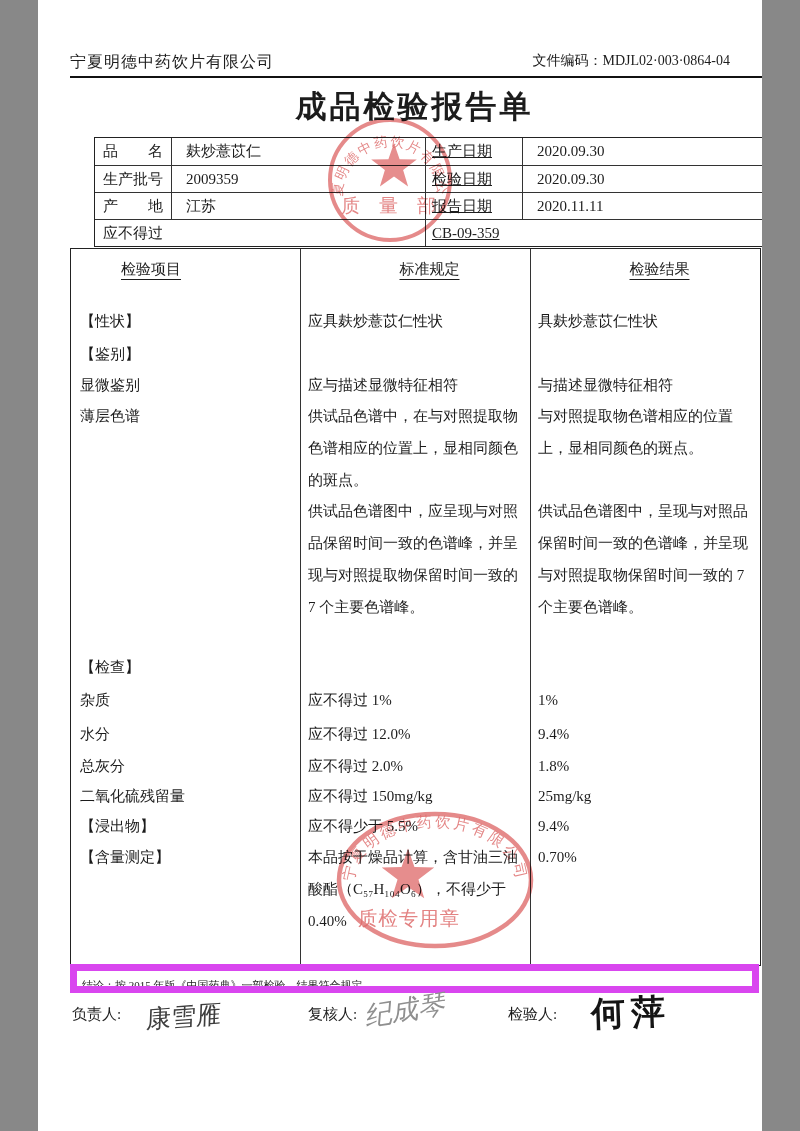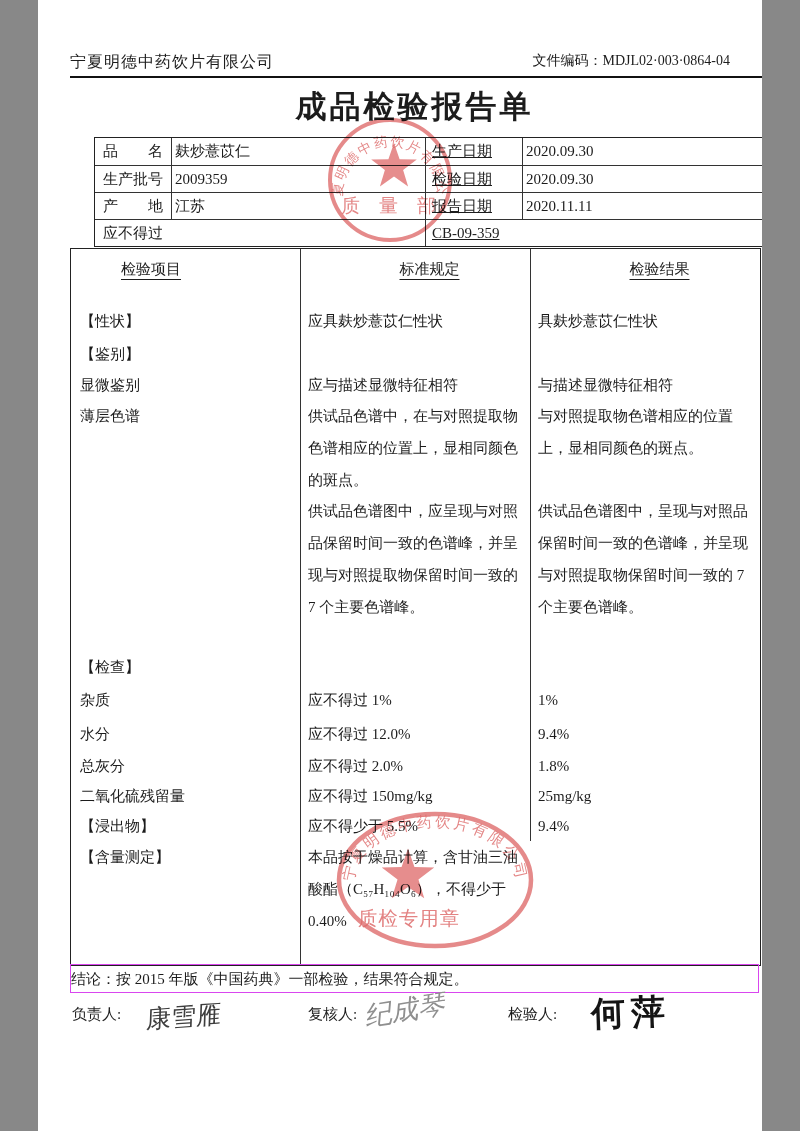--- a/index.html
+++ b/index.html
@@ -15,37 +15,37 @@
   .rule{left:32px;top:76px;width:736px;height:2px;background:#111;}
   .title{left:32px;top:86px;width:689px;text-align:center;font-size:31px;font-weight:bold;letter-spacing:3px;}
   
   .itable{left:32px;top:137px;width:688px;display:grid;
     grid-template-columns:76px 254px 97px 261px;
     grid-template-rows:27px 27px 27px 27px;
     border:1px solid #222;font-size:15px;margin-left:24px;}
   .itable>div{line-height:26px;overflow:hidden;white-space:nowrap;border-top:1px solid #333;}
   .itable>div.r1{border-top:none;}
   .itable>div.bl{border-left:1px solid #333;}
-  .pl8{padding-left:8px;} .pl9{padding-left:3px;} .pl6{padding-left:6px;text-decoration:underline;}
+  .pl8{padding-left:8px;} .pl9{padding-left:14px;} .pl6{padding-left:6px;text-decoration:underline;}
   .span2a{grid-column:1/3;} .span2b{grid-column:3/5;}
   
   .mtable{left:32px;top:248px;width:689px;height:716px;display:grid;
     grid-template-columns:229px 230px 230px;
     grid-template-rows:56px 33px 31px 31px 95px 130px 59px 34px 32px 30px 30px 31px 124px;
     border:1px solid #222;font-size:15px;}
   .mtable>div{line-height:32px;overflow:hidden;}
   .cs,.cr{border-left:1px solid #333;padding:0 6px 0 7px;}
   .ci{padding-left:9px;}
   .hd{text-decoration:underline;text-underline-offset:5px;margin-left:28px;}
   .hc{text-align:center;padding:4px 0 0 0;}
   .h1{padding:4px 0 0 22px;}
   .padtop{padding-top:26px;}
   
-  .conclusion{left:32px;top:964px;width:689px;height:29px;border:1px solid #d946ef;
-    font-size:15px;line-height:28px;box-sizing:border-box;overflow:hidden;}
+  .conclusion{left:32px;top:964px;width:689px;height:29px;border:7px solid #d946ef;
+    font-size:11px;line-height:28px;padding-left:5px;box-sizing:border-box;overflow:hidden;}
   
   .siglabel{font-size:15px;top:1005px;}
   .sig{font-weight:400;white-space:nowrap;}
   .sig1{left:108px;top:1000px;font-size:25px;color:#3d3d3d;transform:rotate(-4deg) skewX(-6deg);}
   .sig2{left:328px;top:992px;font-size:27px;color:#8f8f8f;transform:rotate(-9deg) skewX(-14deg);}
   .sig3{left:553px;top:990px;font-size:34px;font-weight:bold;color:#141414;transform:rotate(-2deg);letter-spacing:6px;}
   
   .stamps{position:absolute;left:0;top:0;pointer-events:none;mix-blend-mode:multiply;opacity:.85;}
 </style>
 </head>
@@ -123,20 +123,21 @@
     <div class="ci">二氧化硫残留量</div>
     <div class="cs">应不得过 150mg/kg</div>
     <div class="cr">25mg/kg</div>
 
     <div class="ci">【浸出物】</div>
     <div class="cs">应不得少于 5.5%</div>
     <div class="cr">9.4%</div>
 
     <div class="ci">【含量测定】</div>
     <div class="cs">本品按干燥品计算，含甘油三油酸酯（C₅₇H₁₀₄O₆），不得少于 0.40%</div>
+    <div class="cr">0.70%</div>
   </div>
 
   <div class="abs conclusion">结论：按 2015 年版《中国药典》一部检验，结果符合规定。</div>
 
   <div class="abs siglabel" style="left:34px;">负责人:</div>
   <div class="abs sig sig1">康雪雁</div>
   <div class="abs siglabel" style="left:270px;">复核人:</div>
   <div class="abs sig sig2">纪成琴</div>
   <div class="abs siglabel" style="left:470px;">检验人:</div>
   <div class="abs sig sig3">何萍</div>

